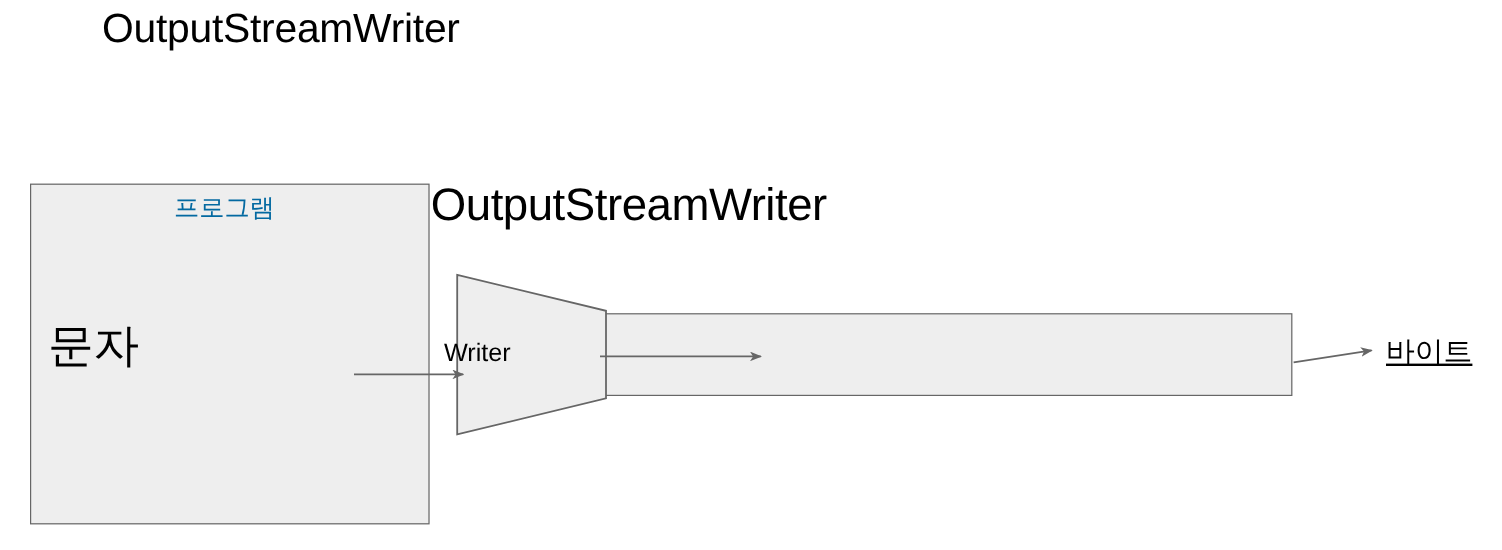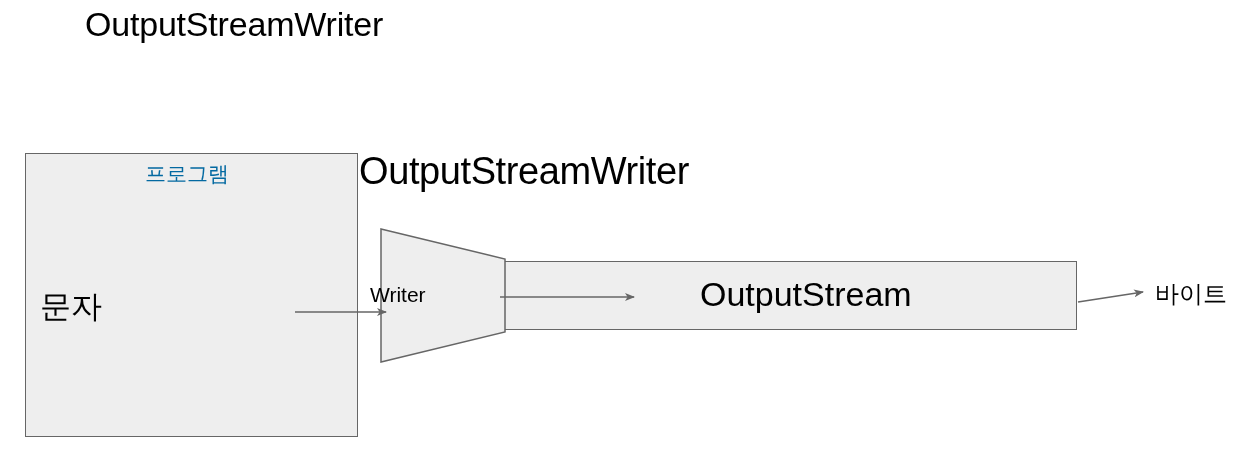--- a/index.html
+++ b/index.html
@@ -53,22 +53,22 @@
   #program-label {
     left: 145px;
     top: 160px;
     font-size: 21px;
     line-height: 28px;
     white-space: nowrap;
     color: #0369a1;
   }
   #chars-label {
     left: 40px;
-    top: 284px;
-    font-size: 31px;
+    top: 266px;
+    font-size: 38px;
     line-height: 46px;
     white-space: nowrap;
     color: #000;
   }
 
   
   #outputstream-box {
     left: 503px;
     top: 261px;
     width: 574px;
@@ -103,20 +103,21 @@
   }
 
   
   #byte-label {
     left: 1155px;
     top: 278px;
     font-size: 24px;
     line-height: 32px;
     white-space: nowrap;
     color: #000;
+    text-decoration: underline;
   }
 
   
   .arrow-layer {
     left: 0;
     top: 0;
     width: 1252px;
     height: 458px;
     pointer-events: none;
   }
@@ -131,21 +132,20 @@
   <div class="abs" id="program-box"></div>
 
   <div class="abs" id="program-label">프로그램</div>
 
   <div class="abs" id="chars-label">문자</div>
 
   <div class="abs" id="osw-label">OutputStreamWriter</div>
 
   <div class="abs" id="outputstream-box"></div>
 
-  <div class="abs" id="outputstream-label">OutputStream</div>
 
   <svg class="abs" id="writer-shape" viewBox="0 0 132 142">
     <polygon points="3,5 127,35 127,108 3,138" fill="#eeeeee" stroke="#666666" stroke-width="1.5" stroke-linejoin="miter"></polygon>
   </svg>
 
   <div class="abs" id="writer-label">Writer</div>
 
   <div class="abs" id="byte-label">바이트</div>
 
   <svg class="abs arrow-layer" viewBox="0 0 1252 458">

